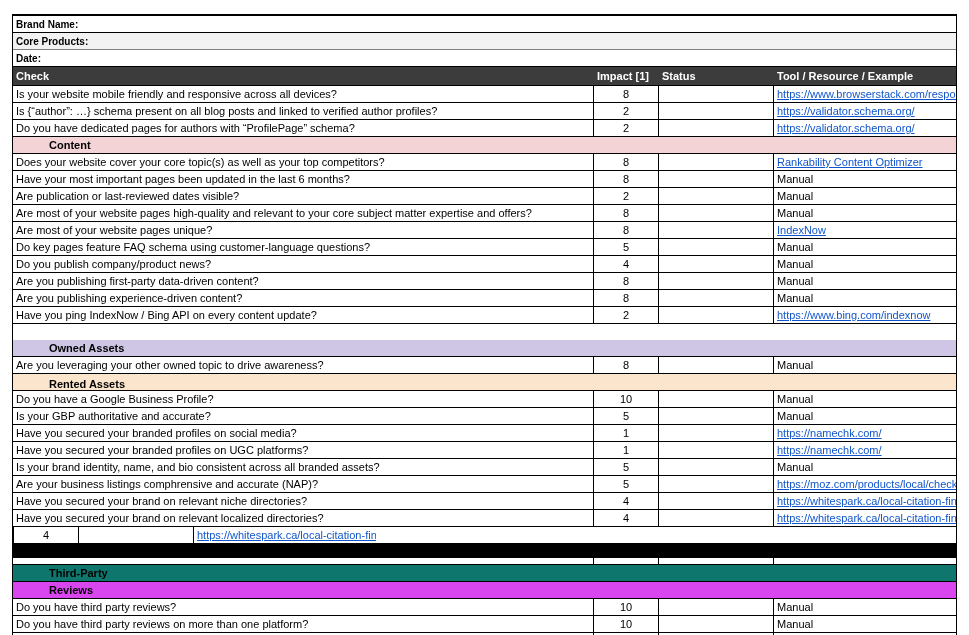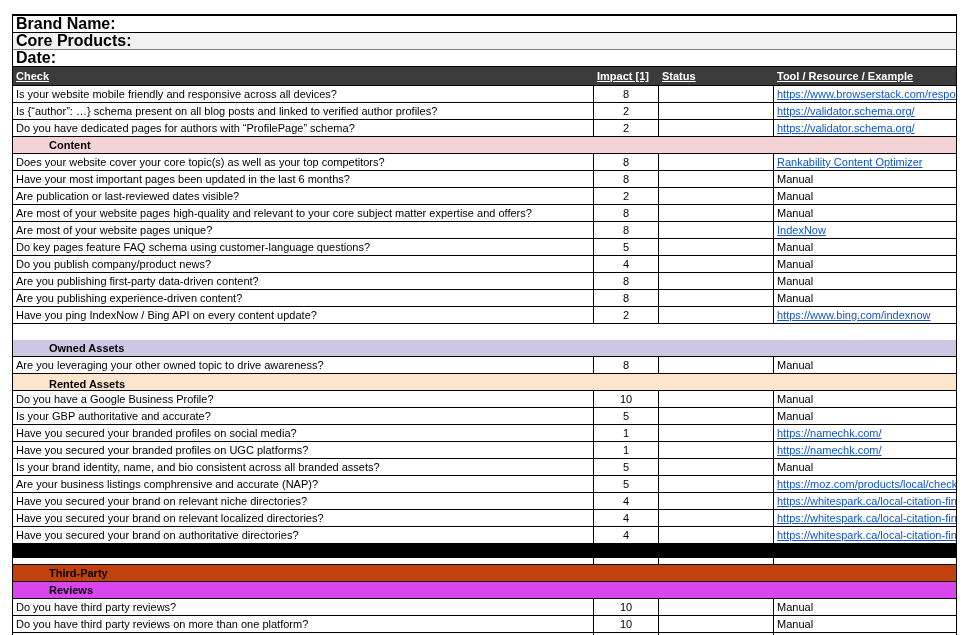--- a/index.html
+++ b/index.html
@@ -19,24 +19,24 @@
   .row:last-child{border-bottom:none;}
   .cell{
     box-sizing:border-box;display:flex;align-items:center;overflow:hidden;
     white-space:nowrap;font-size:11px;color:#000;padding-left:3px;
   }
   .cell.full{width:100%;font-weight:bold;}
   .c-check{width:580px;}
   .c-impact{width:65px;border-left:1px solid var(--border,#000);justify-content:center;padding-left:0;}
   .c-status{width:115px;border-left:1px solid var(--border,#000);}
   .c-tool{width:183px;border-left:1px solid var(--border,#000);}
-  .row.meta .cell{font-weight:bold;font-size:16px;}
+  .row.meta .cell{font-weight:bold;font-size:10px;}
   .row.meta.shaded{background:var(--meta-shaded,#f2f2f2);border-bottom-color:#7f7f7f;}
   .row.header{height:19px;background:var(--header-bg,#3c3c3c);}
-  .row.header .cell{color:var(--header-text,#fff);font-weight:bold;text-decoration:underline;}
+  .row.header .cell{color:var(--header-text,#fff);font-weight:bold;}
   .row.header .c-impact{justify-content:flex-start;padding-left:3px;border-left-color:var(--header-bg,#3c3c3c);}
   .row.header .c-status,.row.header .c-tool{border-left-color:var(--header-bg,#3c3c3c);}
   .row.section .cell{font-weight:bold;padding-left:36px;}
   .row.sep{height:14px;background:var(--separator,#000);border-bottom:none;}
   .row.spacer{height:7px;}
   .row.spacer .cell{padding:0;}
   a.tool-link{color:var(--link,#1155cc);text-decoration:underline;font-size:11px;white-space:nowrap;cursor:pointer;}
 </style>
 </head>
 <body style="--header-bg: #3c3c3c; --header-text: #ffffff; --link: #1155cc; --meta-shaded: #f2f2f2; --border: #000000; --separator: #000000;">
@@ -214,35 +214,34 @@
     </div>
     <div class="row item">
       <div class="cell c-check">Have you secured your brand on relevant localized directories?</div>
       <div class="cell c-impact">4</div>
       <div class="cell c-status"></div>
       <div class="cell c-tool">
         <a class="tool-link" href="#">https://whitespark.ca/local-citation-finder</a>
       </div>
     </div>
     <div class="row item">
-      <div class="cell c-check">Have you secured your brand on authoritative directories?</div>
       <div class="cell c-impact">4</div>
       <div class="cell c-status"></div>
       <div class="cell c-tool">
         <a class="tool-link" href="#">https://whitespark.ca/local-citation-finder</a>
       </div>
     </div>
     <div class="row sep"></div>
     <div class="row spacer">
       <div class="cell c-check"></div>
       <div class="cell c-impact"></div>
       <div class="cell c-status"></div>
       <div class="cell c-tool"></div>
     </div>
-    <div class="row section" style="background: #c2410c;">
+    <div class="row section" style="background: #0f766e;">
       <div class="cell full">Third-Party</div>
     </div>
     <div class="row section" style="background: #d946ef;">
       <div class="cell full">Reviews</div>
     </div>
     <div class="row item">
       <div class="cell c-check">Do you have third party reviews?</div>
       <div class="cell c-impact">10</div>
       <div class="cell c-status"></div>
       <div class="cell c-tool">Manual</div>

